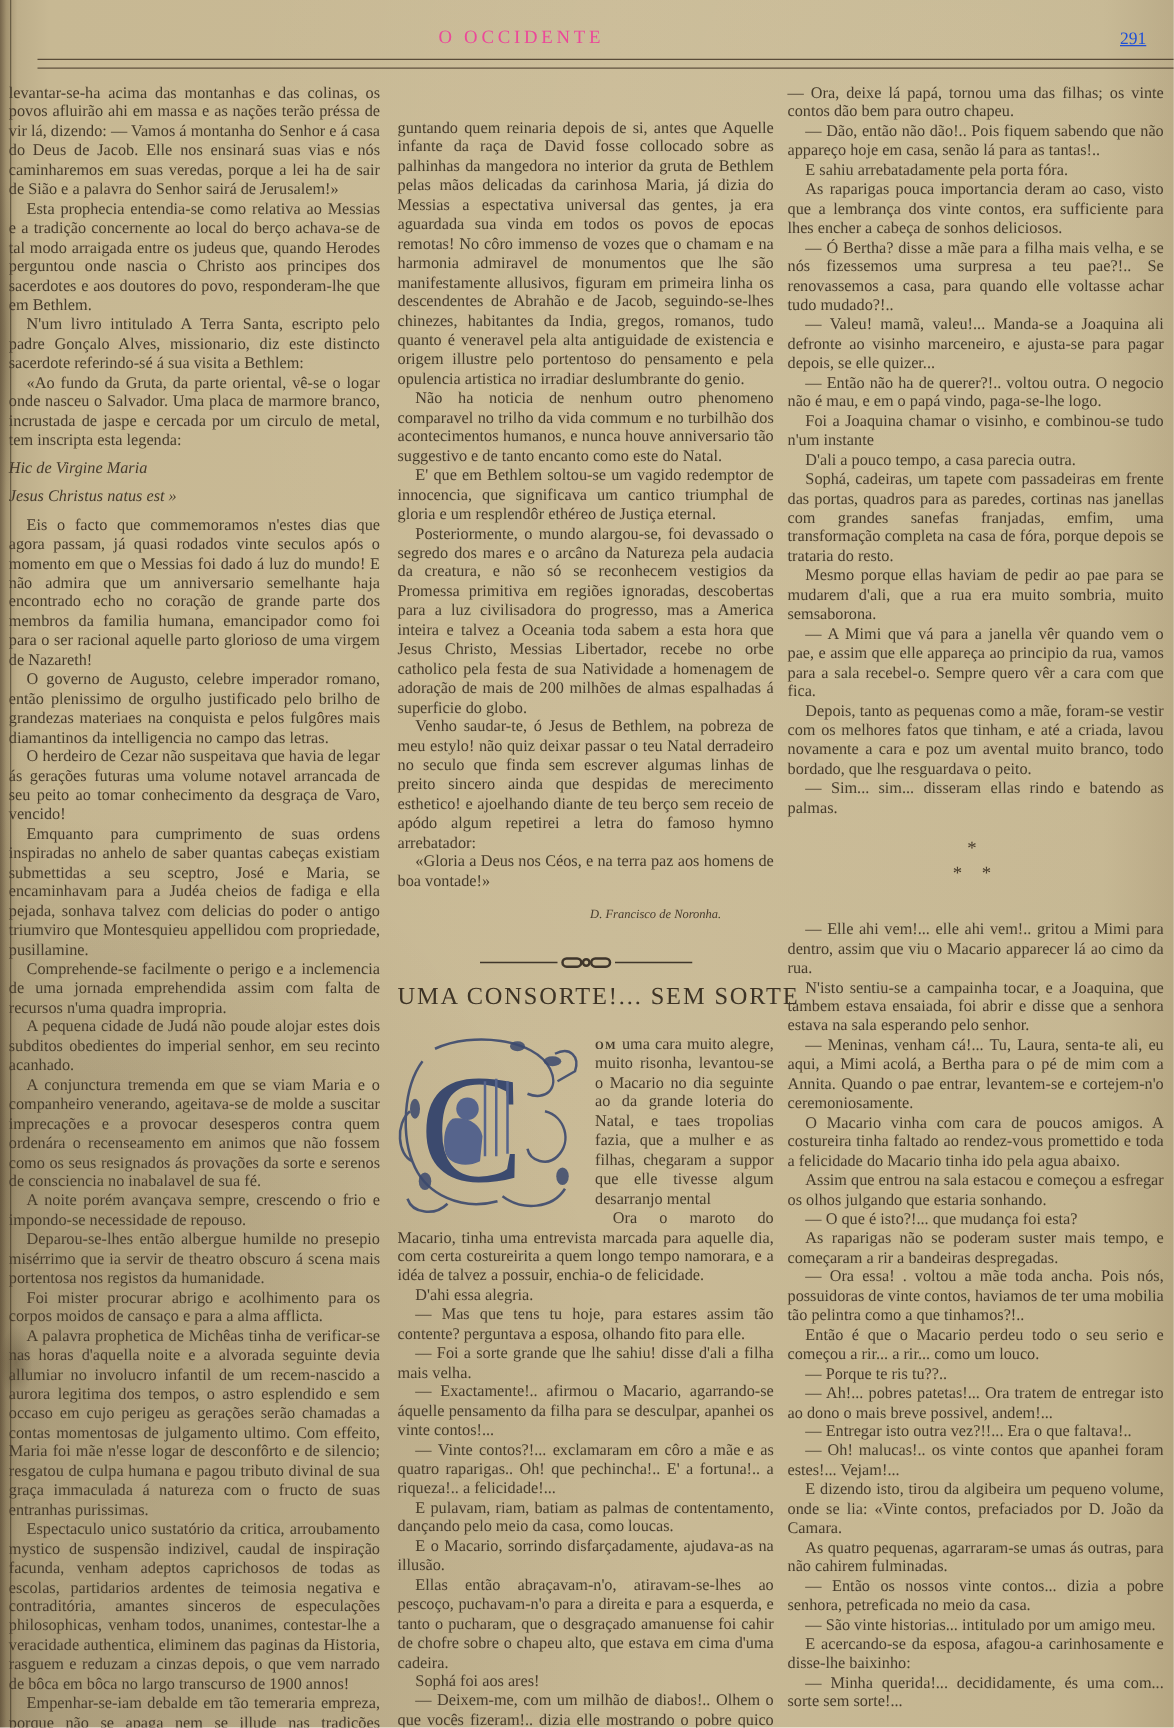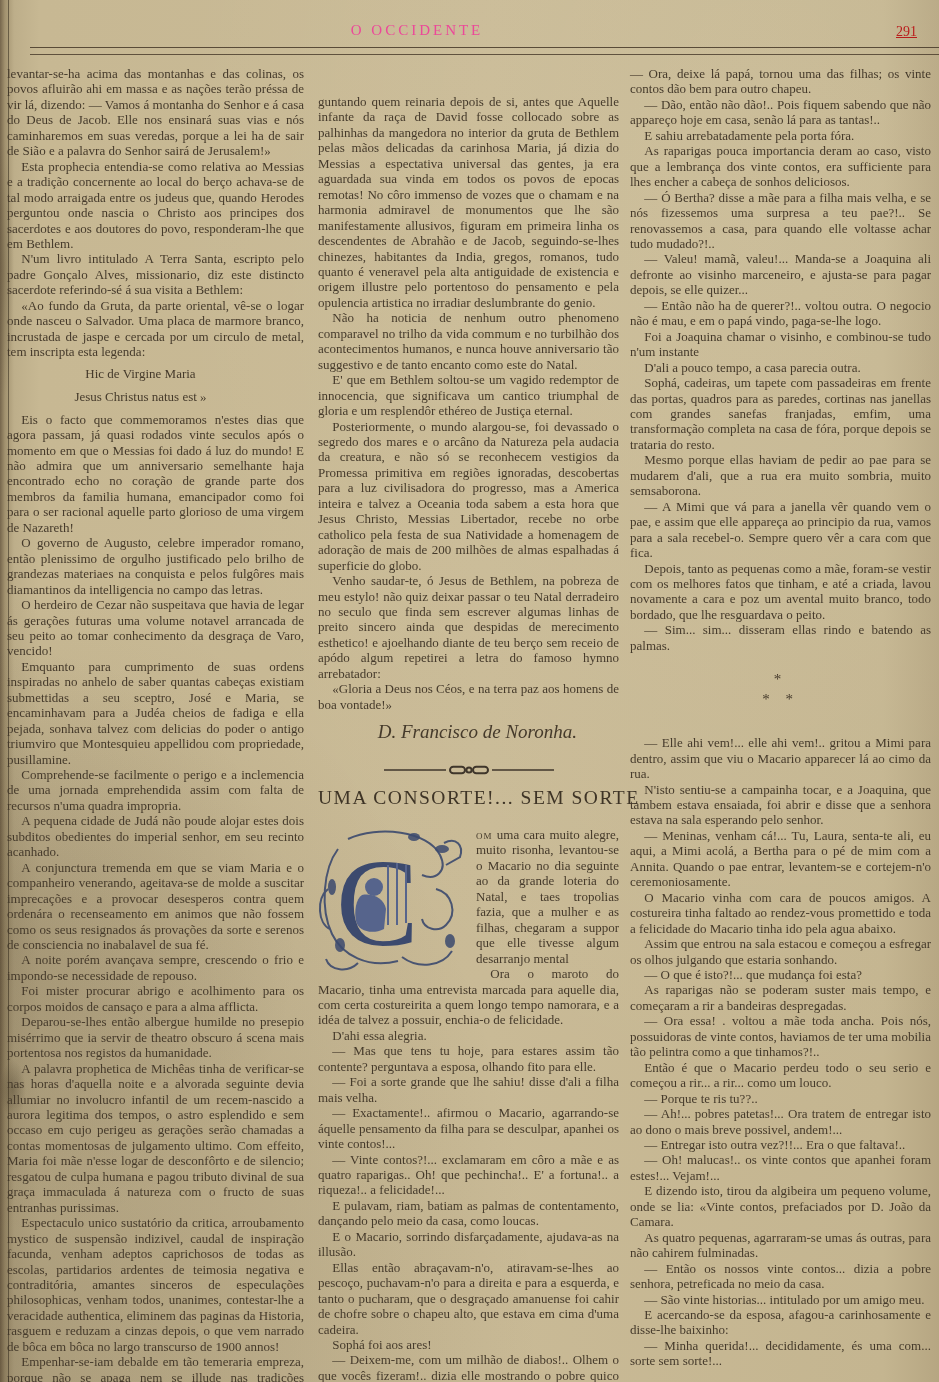--- a/index.html
+++ b/index.html
@@ -10,37 +10,37 @@
     background:
       radial-gradient(ellipse at 80% 15%, rgba(255,250,225,0.10), transparent 55%),
       radial-gradient(ellipse at 2% 98%, rgba(55,42,24,0.20), transparent 40%),
       radial-gradient(ellipse at 1% 68%, rgba(55,42,24,0.16), transparent 22%),
       linear-gradient(90deg,#76664c 0px,#a2926f 5px,#bdae8a 14px,#c7b893 40px,#c9ba96 52%,#c4b590 94%,#b6a682 100%);
   }
   .binding-line{position:absolute;left:8px;top:0;width:1px;height:100%;background:rgba(50,40,25,0.55);}
   .page-header{position:absolute;top:18px;left:0;width:100%;height:30px;}
   .journal-title{position:absolute;left:417px;transform:translateX(-50%);top:4px;
     font-size:15px;letter-spacing:3px;color:#ec4899;}
-  .page-number{position:absolute;right:22px;top:6px;font-size:14px;color:#b91c1c;text-decoration:underline;}
+  .page-number{position:absolute;right:22px;top:6px;font-size:14px;color:#1d4ed8;text-decoration:underline;}
   .double-rule{position:absolute;top:47px;left:30px;right:0;height:6px;
     border-top:1.5px solid rgba(70,56,40,0.85);border-bottom:1px solid rgba(70,56,40,0.8);}
   .columns{position:absolute;top:66px;left:0;width:939px;}
   .col{position:absolute;top:0;font-size:13px;line-height:15.45px;text-align:justify;}
   .col1{left:7px;width:297px;}
   .col2{left:318px;width:301px;margin-top:28px;}
   .col3{left:630px;width:301px;}
   .para{margin:0;text-indent:1.1em;}
   .para.noindent{text-indent:0;}
-  .para.verse{text-indent:0;text-align:center;margin:6px 30px 8px 0;line-height:15px;}
-  .signature{margin:12px 42px 0 0;text-align:right;font-style:italic;font-size:19px;}
+  .para.verse{text-indent:0;text-align:left;font-style:italic;margin:6px 30px 8px 0;line-height:15px;}
+  .signature{margin:12px 42px 0 0;text-align:right;font-style:italic;font-size:10px;}
   .divider-ornament{display:block;margin:24px auto 14px auto;}
   .article-title{margin:10px 0 22px 0;font-weight:normal;text-align:center;
     font-size:19.5px;letter-spacing:1.5px;color:#3e3426;white-space:nowrap;}
   .initial-svg{float:left;margin:2px 10px 4px 0;}
-  .dropcap-lead{font-variant:small-caps;letter-spacing:1px;}
+  .dropcap-lead{font-variant:small-caps;letter-spacing:1px;font-weight:bold;}
   .asterisk-break{text-align:center;font-size:15px;line-height:20px;margin:16px 0 26px 0;letter-spacing:6px;text-indent:0;}
   .asterisk-break div{margin:0;}
   .stain-a{position:absolute;left:0;top:1060px;width:26px;height:60px;background:radial-gradient(ellipse,rgba(40,30,15,0.30),transparent 70%);}
   .stain-b{position:absolute;left:-6px;top:140px;width:20px;height:260px;background:radial-gradient(ellipse,rgba(40,30,15,0.18),transparent 70%);}
 </style>
 </head>
 <body>
 
 <div class="binding-line"></div>
 <div class="stain-a"></div>
@@ -63,22 +63,22 @@
         <p class="para verse">Hic de Virgine Maria</p>
         <p class="para verse">Jesus Christus natus est »</p>
         <p class="para indent">Eis o facto que commemoramos n'estes dias que agora passam, já quasi rodados vinte seculos após o momento em que o Messias foi dado á luz do mundo! E não admira que um anniversario semelhante haja encontrado echo no coração de grande parte dos membros da familia humana, emancipador como foi para o ser racional aquelle parto glorioso de uma virgem de Nazareth!</p>
         <p class="para indent">O governo de Augusto, celebre imperador romano, então plenissimo de orgulho justificado pelo brilho de grandezas materiaes na conquista e pelos fulgôres mais diamantinos da intelligencia no campo das letras.</p>
         <p class="para indent">O herdeiro de Cezar não suspeitava que havia de legar ás gerações futuras uma volume notavel arrancada de seu peito ao tomar conhecimento da desgraça de Varo, vencido!</p>
         <p class="para indent">Emquanto para cumprimento de suas ordens inspiradas no anhelo de saber quantas cabeças existiam submettidas a seu sceptro, José e Maria, se encaminhavam para a Judéa cheios de fadiga e ella pejada, sonhava talvez com delicias do poder o antigo triumviro que Montesquieu appellidou com propriedade, pusillamine.</p>
         <p class="para indent">Comprehende-se facilmente o perigo e a inclemencia de uma jornada emprehendida assim com falta de recursos n'uma quadra impropria.</p>
         <p class="para indent">A pequena cidade de Judá não poude alojar estes dois subditos obedientes do imperial senhor, em seu recinto acanhado.</p>
         <p class="para indent">A conjunctura tremenda em que se viam Maria e o companheiro venerando, ageitava-se de molde a suscitar imprecações e a provocar desesperos contra quem ordenára o recenseamento em animos que não fossem como os seus resignados ás provações da sorte e serenos de consciencia no inabalavel de sua fé.</p>
         <p class="para indent">A noite porém avançava sempre, crescendo o frio e impondo-se necessidade de repouso.</p>
+        <p class="para indent">Deparou-se-lhes então albergue humilde no presepio misérrimo que ia servir de theatro obscuro á scena mais portentosa nos registos da humanidade.</p>
         <p class="para indent">Foi mister procurar abrigo e acolhimento para os corpos moidos de cansaço e para a alma afflicta.</p>
-        <p class="para indent">Deparou-se-lhes então albergue humilde no presepio misérrimo que ia servir de theatro obscuro á scena mais portentosa nos registos da humanidade.</p>
         <p class="para indent">A palavra prophetica de Michêas tinha de verificar-se nas horas d'aquella noite e a alvorada seguinte devia allumiar no involucro infantil de um recem-nascido a aurora legitima dos tempos, o astro esplendido e sem occaso em cujo perigeu as gerações serão chamadas a contas momentosas de julgamento ultimo. Com effeito, Maria foi mãe n'esse logar de desconfôrto e de silencio; resgatou de culpa humana e pagou tributo divinal de sua graça immaculada á natureza com o fructo de suas entranhas purissimas.</p>
         <p class="para indent">Espectaculo unico sustatório da critica, arroubamento mystico de suspensão indizivel, caudal de inspiração facunda, venham adeptos caprichosos de todas as escolas, partidarios ardentes de teimosia negativa e contraditória, amantes sinceros de especulações philosophicas, venham todos, unanimes, contestar-lhe a veracidade authentica, eliminem das paginas da Historia, rasguem e reduzam a cinzas depois, o que vem narrado de bôca em bôca no largo transcurso de 1900 annos!</p>
         <p class="para indent">Empenhar-se-iam debalde em tão temeraria empreza, porque não se apaga nem se illude nas tradições seculares constantes a impressão de factos consumados e porque antes que Aquelle menino hebreu a Quem a sibylla se referia em sua linguagem inintelligivel quando Augusto insistia per-</p>
       </div>
   </div>
 
   <div class="col col2">
     <div>
         <p class="para noindent">guntando quem reinaria depois de si, antes que Aquelle infante da raça de David fosse collocado sobre as palhinhas da mangedora no interior da gruta de Bethlem pelas mãos delicadas da carinhosa Maria, já dizia do Messias a espectativa universal das gentes, ja era aguardada sua vinda em todos os povos de epocas remotas! No côro immenso de vozes que o chamam e na harmonia admiravel de monumentos que lhe são manifestamente allusivos, figuram em primeira linha os descendentes de Abrahão e de Jacob, seguindo-se-lhes chinezes, habitantes da India, gregos, romanos, tudo quanto é veneravel pela alta antiguidade de existencia e origem illustre pelo portentoso do pensamento e pela opulencia artistica no irradiar deslumbrante do genio.</p>
         <p class="para indent">Não ha noticia de nenhum outro phenomeno comparavel no trilho da vida commum e no turbilhão dos acontecimentos humanos, e nunca houve anniversario tão suggestivo e de tanto encanto como este do Natal.</p>

